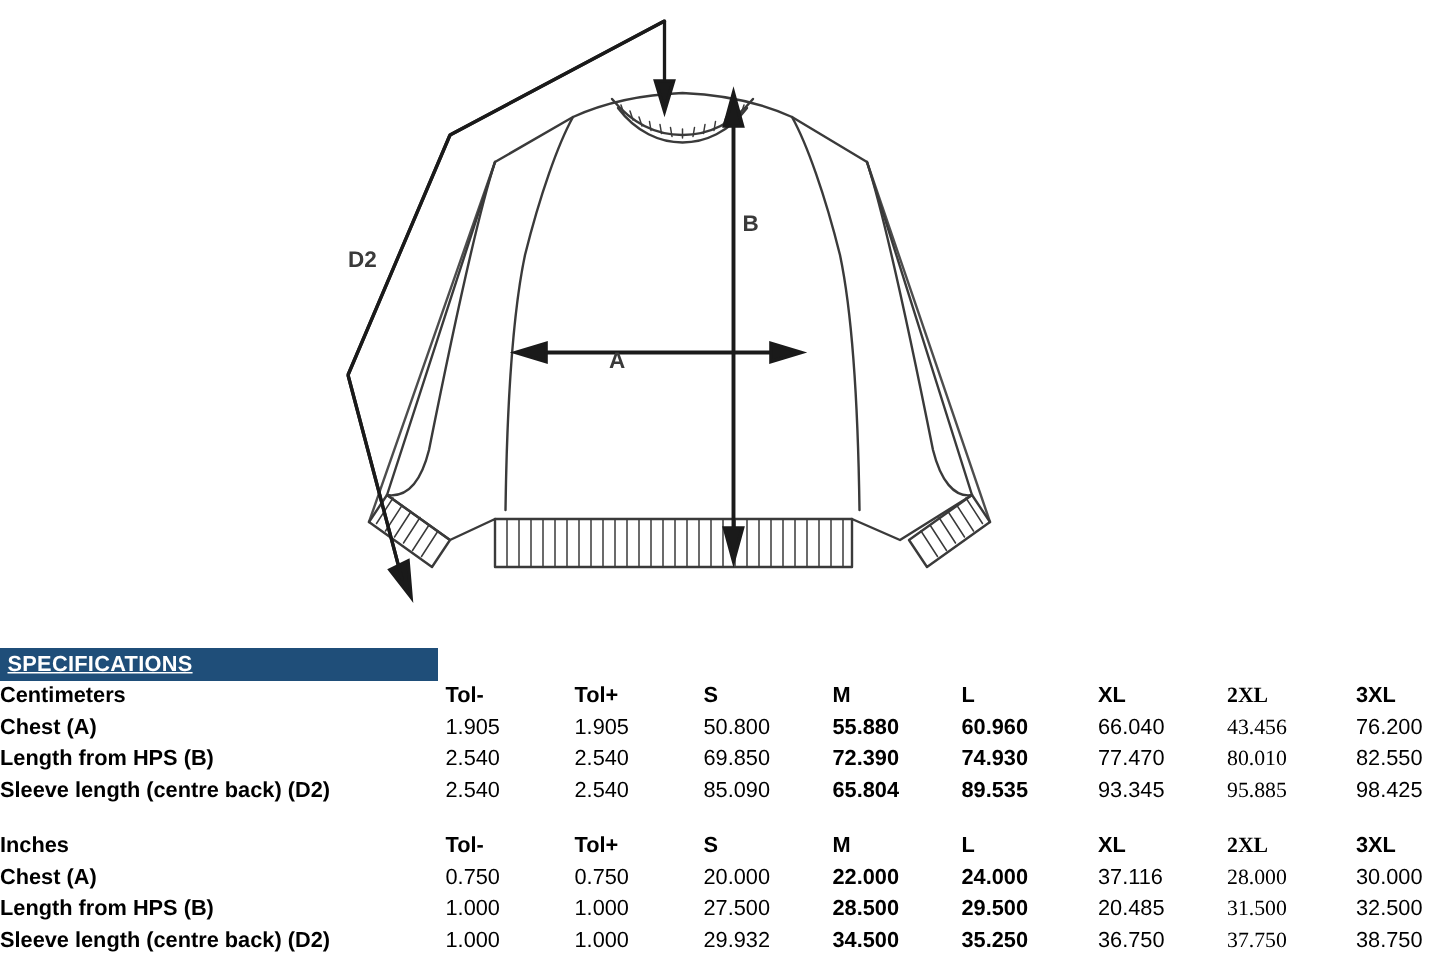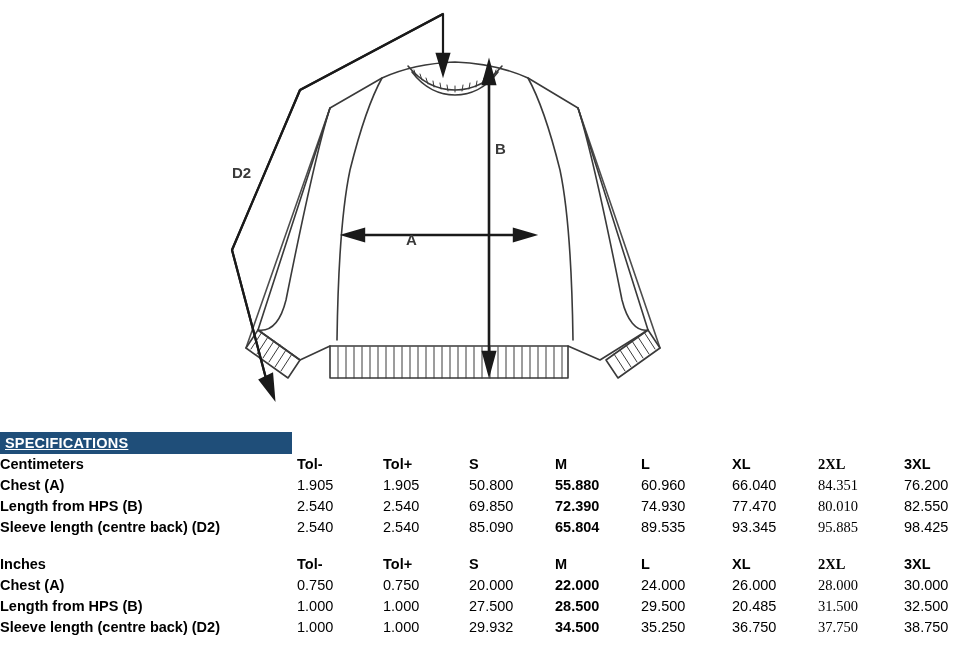--- a/index.html
+++ b/index.html
@@ -67,21 +67,21 @@
   table.spec td {
     padding: 2px 0 2px 0;
     white-space: nowrap;
     vertical-align: top;
   }
   td.c0 { width: 297px; padding-left: 5px; font-weight: bold; box-sizing: border-box; }
   td.c1 { width: 86px; }
   td.c2 { width: 86px; }
   td.c3 { width: 86px; }
   td.c4 { width: 86px; font-weight: bold; }
-  td.c5 { width: 91px; }
+  td.c5 { width: 91px; font-weight: bold; }
   td.c6 { width: 86px; }
   td.c7 { width: 86px; font-family: Liberation Serif, serif; }
   td.c8 { width: 86px; }
   tr.head td { font-weight: bold; }
   tr.spacer td { height: 16px; padding: 0; }
 </style>
 </head>
 <body>
 
 <div class="page">
@@ -235,21 +235,21 @@
           <td class="c8">3XL</td>
         </tr>
         <tr>
           <td class="c0">Chest (A)</td>
           <td class="c1">1.905</td>
           <td class="c2">1.905</td>
           <td class="c3">50.800</td>
           <td class="c4">55.880</td>
           <td class="c5">60.960</td>
           <td class="c6">66.040</td>
-          <td class="c7">84.351</td>
+          <td class="c7">43.456</td>
           <td class="c8">76.200</td>
         </tr>
         <tr>
           <td class="c0">Length from HPS (B)</td>
           <td class="c1">2.540</td>
           <td class="c2">2.540</td>
           <td class="c3">69.850</td>
           <td class="c4">72.390</td>
           <td class="c5">74.930</td>
           <td class="c6">77.470</td>
@@ -281,21 +281,21 @@
           <td class="c7">2XL</td>
           <td class="c8">3XL</td>
         </tr>
         <tr>
           <td class="c0">Chest (A)</td>
           <td class="c1">0.750</td>
           <td class="c2">0.750</td>
           <td class="c3">20.000</td>
           <td class="c4">22.000</td>
           <td class="c5">24.000</td>
-          <td class="c6">26.000</td>
+          <td class="c6">37.116</td>
           <td class="c7">28.000</td>
           <td class="c8">30.000</td>
         </tr>
         <tr>
           <td class="c0">Length from HPS (B)</td>
           <td class="c1">1.000</td>
           <td class="c2">1.000</td>
           <td class="c3">27.500</td>
           <td class="c4">28.500</td>
           <td class="c5">29.500</td>

